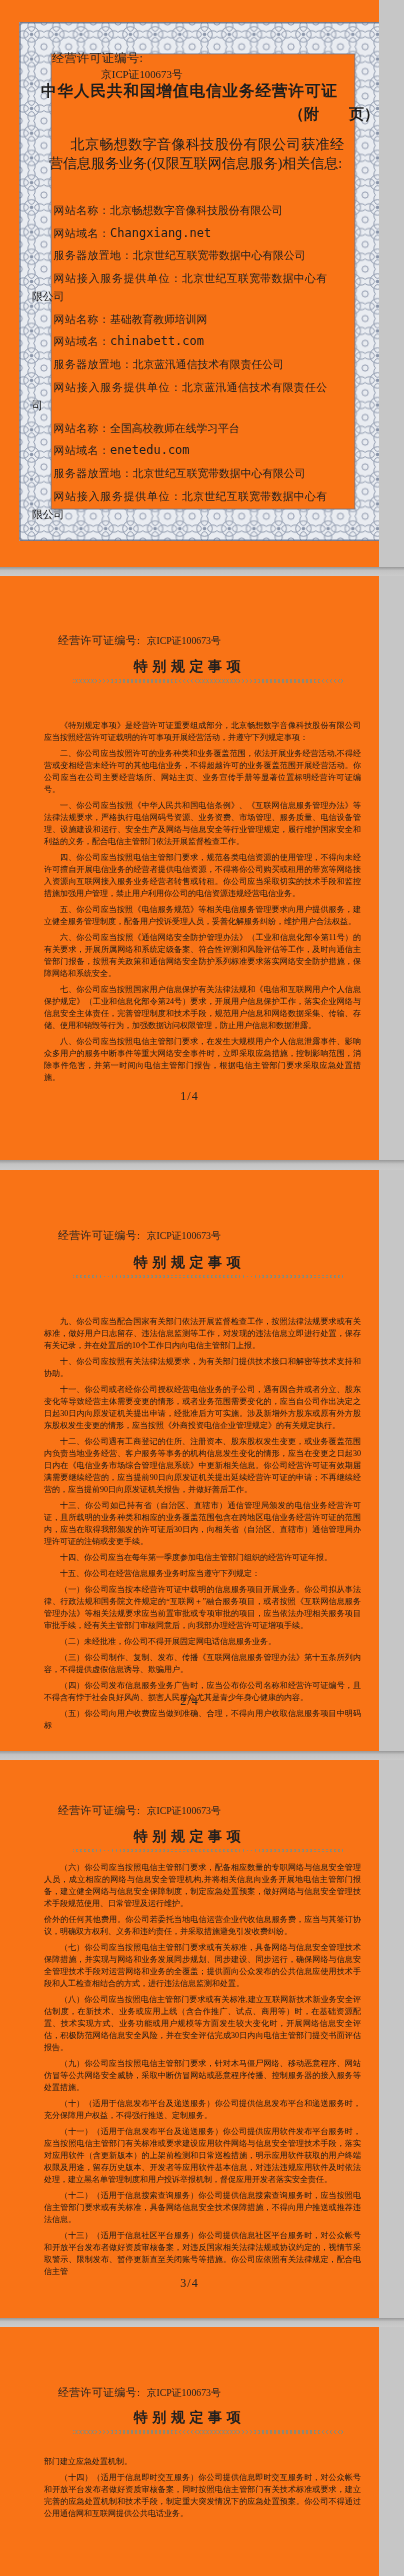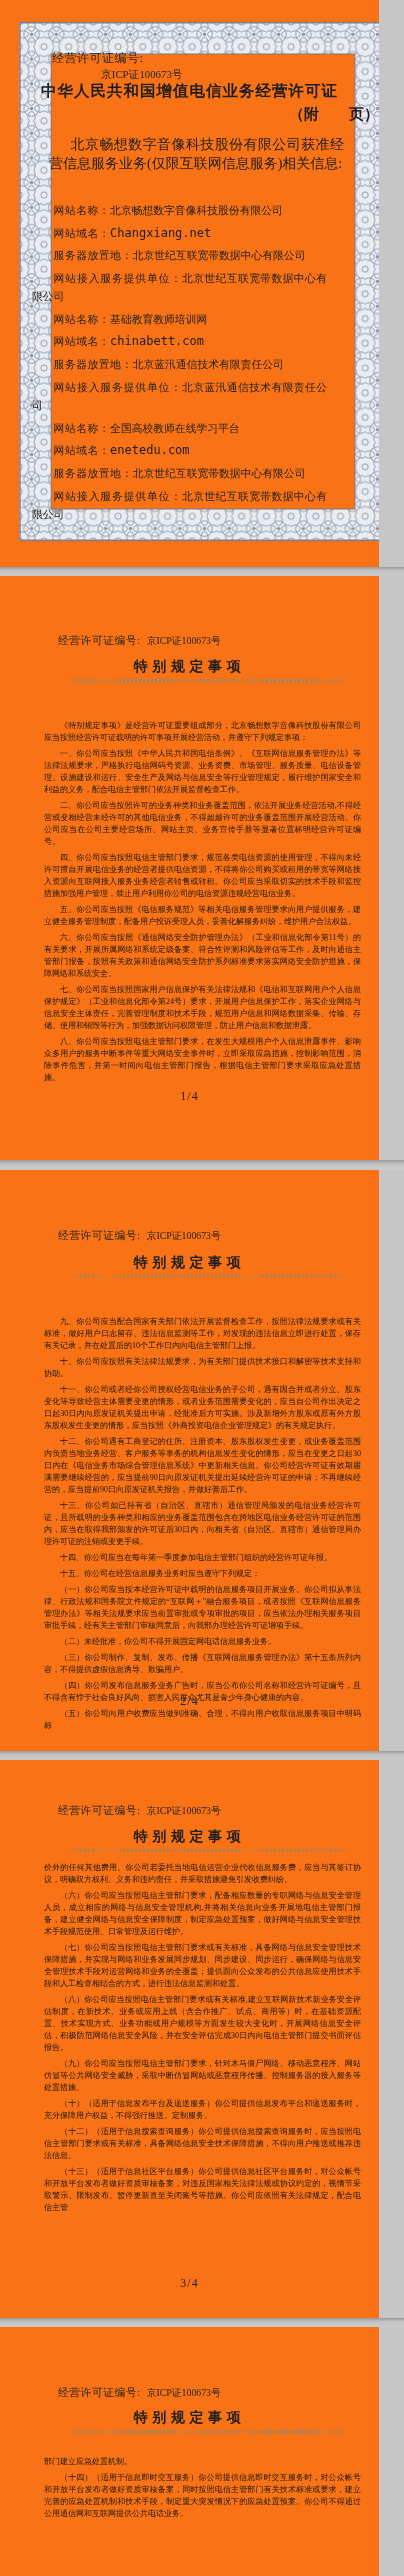--- a/index.html
+++ b/index.html
@@ -106,22 +106,22 @@
   <div class="gap"></div>
 
   <section class="page" id="p2">
     <div class="lic">
       <span class="lbl">经营许可证编号:</span><span class="num">京ICP证100673号</span>
     </div>
     <div class="sp-title">特别规定事项</div>
     <div class="wave"></div>
     <div class="body">
         <p class="para">《特别规定事项》是经营许可证重要组成部分，北京畅想数字音像科技股份有限公司应当按照经营许可证载明的许可事项开展经营活动，并遵守下列规定事项：</p>
+        <p class="para">二、你公司应当按照许可的业务种类和业务覆盖范围，依法开展业务经营活动,不得经营或变相经营未经许可的其他电信业务，不得超越许可的业务覆盖范围开展经营活动。你公司应当在公司主要经营场所、网站主页、业务宣传手册等显著位置标明经营许可证编号。</p>
         <p class="para">一、你公司应当按照《中华人民共和国电信条例》、《互联网信息服务管理办法》等法律法规要求，严格执行电信网码号资源、业务资费、市场管理、服务质量、电信设备管理、设施建设和运行、安全生产及网络与信息安全等行业管理规定，履行维护国家安全和利益的义务，配合电信主管部门依法开展监督检查工作。</p>
-        <p class="para">二、你公司应当按照许可的业务种类和业务覆盖范围，依法开展业务经营活动,不得经营或变相经营未经许可的其他电信业务，不得超越许可的业务覆盖范围开展经营活动。你公司应当在公司主要经营场所、网站主页、业务宣传手册等显著位置标明经营许可证编号。</p>
         <p class="para">四、你公司应当按照电信主管部门要求，规范各类电信资源的使用管理，不得向未经许可擅自开展电信业务的经营者提供电信资源，不得将你公司购买或租用的带宽等网络接入资源向互联网接入服务业务经营者转售或转租。你公司应当采取切实的技术手段和监控措施加强用户管理，禁止用户利用你公司的电信资源违规经营电信业务。</p>
         <p class="para">五、你公司应当按照《电信服务规范》等相关电信服务管理要求向用户提供服务，建立健全服务管理制度，配备用户投诉受理人员，妥善化解服务纠纷，维护用户合法权益。</p>
         <p class="para">六、你公司应当按照《通信网络安全防护管理办法》（工业和信息化部令第11号）的有关要求，开展所属网络和系统定级备案、符合性评测和风险评估等工作，及时向通信主管部门报备，按照有关政策和通信网络安全防护系列标准要求落实网络安全防护措施，保障网络和系统安全。</p>
         <p class="para">七、你公司应当按照国家用户信息保护有关法律法规和《电信和互联网用户个人信息保护规定》（工业和信息化部令第24号）要求，开展用户信息保护工作，落实企业网络与信息安全主体责任，完善管理制度和技术手段，规范用户信息和网络数据采集、传输、存储、使用和销毁等行为，加强数据访问权限管理，防止用户信息和数据泄露。</p>
         <p class="para">八、你公司应当按照电信主管部门要求，在发生大规模用户个人信息泄露事件、影响众多用户的服务中断事件等重大网络安全事件时，立即采取应急措施，控制影响范围，消除事件危害，并第一时间向电信主管部门报告，根据电信主管部门要求采取应急处置措施。</p>
       </div>
     <div class="pnum">1/4</div>
   </section>
 
   <div class="gap"></div>
@@ -151,26 +151,27 @@
 
   <div class="gap"></div>
 
   <section class="page" id="p4">
     <div class="lic">
       <span class="lbl">经营许可证编号:</span><span class="num">京ICP证100673号</span>
     </div>
     <div class="sp-title">特别规定事项</div>
     <div class="wave"></div>
     <div class="body">
+        <p class="para">（六）你公司应当按照电信主管部门要求，配备相应数量的专职网络与信息安全管理人员，成立相应的网络与信息安全管理机构,并将相关信息向业务开展地电信主管部门报备，建立健全网络与信息安全保障制度，制定应急处置预案，做好网络与信息安全管理技术手段规范使用、日常管理及运行维护。</p>
         <p class="para noindent">价外的任何其他费用。你公司若委托当地电信运营企业代收信息服务费，应当与其签订协议，明确双方权利、义务和违约责任，并采取措施避免引发收费纠纷。</p>
-        <p class="para">（六）你公司应当按照电信主管部门要求，配备相应数量的专职网络与信息安全管理人员，成立相应的网络与信息安全管理机构,并将相关信息向业务开展地电信主管部门报备，建立健全网络与信息安全保障制度，制定应急处置预案，做好网络与信息安全管理技术手段规范使用、日常管理及运行维护。</p>
         <p class="para">（七）你公司应当按照电信主管部门要求或有关标准，具备网络与信息安全管理技术保障措施，并实现与网络和业务发展同步规划、同步建设、同步运行，确保网络与信息安全管理技术手段对运营网络和业务的全覆盖；提供面向公众发布的公共信息应使用技术手段和人工检查相结合的方式，进行违法信息监测和处置。</p>
         <p class="para">（八）你公司应当按照电信主管部门要求或有关标准,建立互联网新技术新业务安全评估制度，在新技术、业务或应用上线（含合作推广、试点、商用等）时，在基础资源配置、技术实现方式、业务功能或用户规模等方面发生较大变化时，开展网络信息安全评估，积极防范网络信息安全风险，并在安全评估完成30日内向电信主管部门提交书面评估报告。</p>
         <p class="para">（九）你公司应当按照电信主管部门要求，针对木马僵尸网络、移动恶意程序、网站仿冒等公共网络安全威胁，采取中断仿冒网站或恶意程序传播、控制服务器的接入服务等处置措施。</p>
         <p class="para">（十）（适用于信息发布平台及递送服务）你公司提供信息发布平台和递送服务时，充分保障用户权益，不得强行推送、定制服务。</p>
+        <p class="para">（十一）（适用于信息发布平台及递送服务）你公司提供应用软件发布平台服务时，应当按照电信主管部门有关标准或要求建设应用软件网络与信息安全管理技术手段，落实对应用软件（含更新版本）的上架前检测和日常巡检措施，明示应用软件获取的用户终端权限及用途，留存历史版本、开发者等应用软件基本信息，对违法违规应用软件及时依法处理，建立黑名单管理制度和用户投诉举报机制，督促应用开发者落实安全责任。</p>
         <p class="para">（十二）（适用于信息搜索查询服务）你公司提供信息搜索查询服务时，应当按照电信主管部门要求或有关标准，具备网络信息安全技术保障措施，不得向用户推送或推荐违法信息。</p>
         <p class="para">（十三）（适用于信息社区平台服务）你公司提供信息社区平台服务时，对公众帐号和开放平台发布者做好资质审核备案，对违反国家相关法律法规或协议约定的，视情节采取警示、限制发布、暂停更新直至关闭账号等措施。你公司应依照有关法律规定，配合电信主管</p>
       </div>
     <div class="pnum">3/4</div>
   </section>
 
   <div class="gap"></div>
 
   <section class="page" id="p5">
     <div class="lic">

